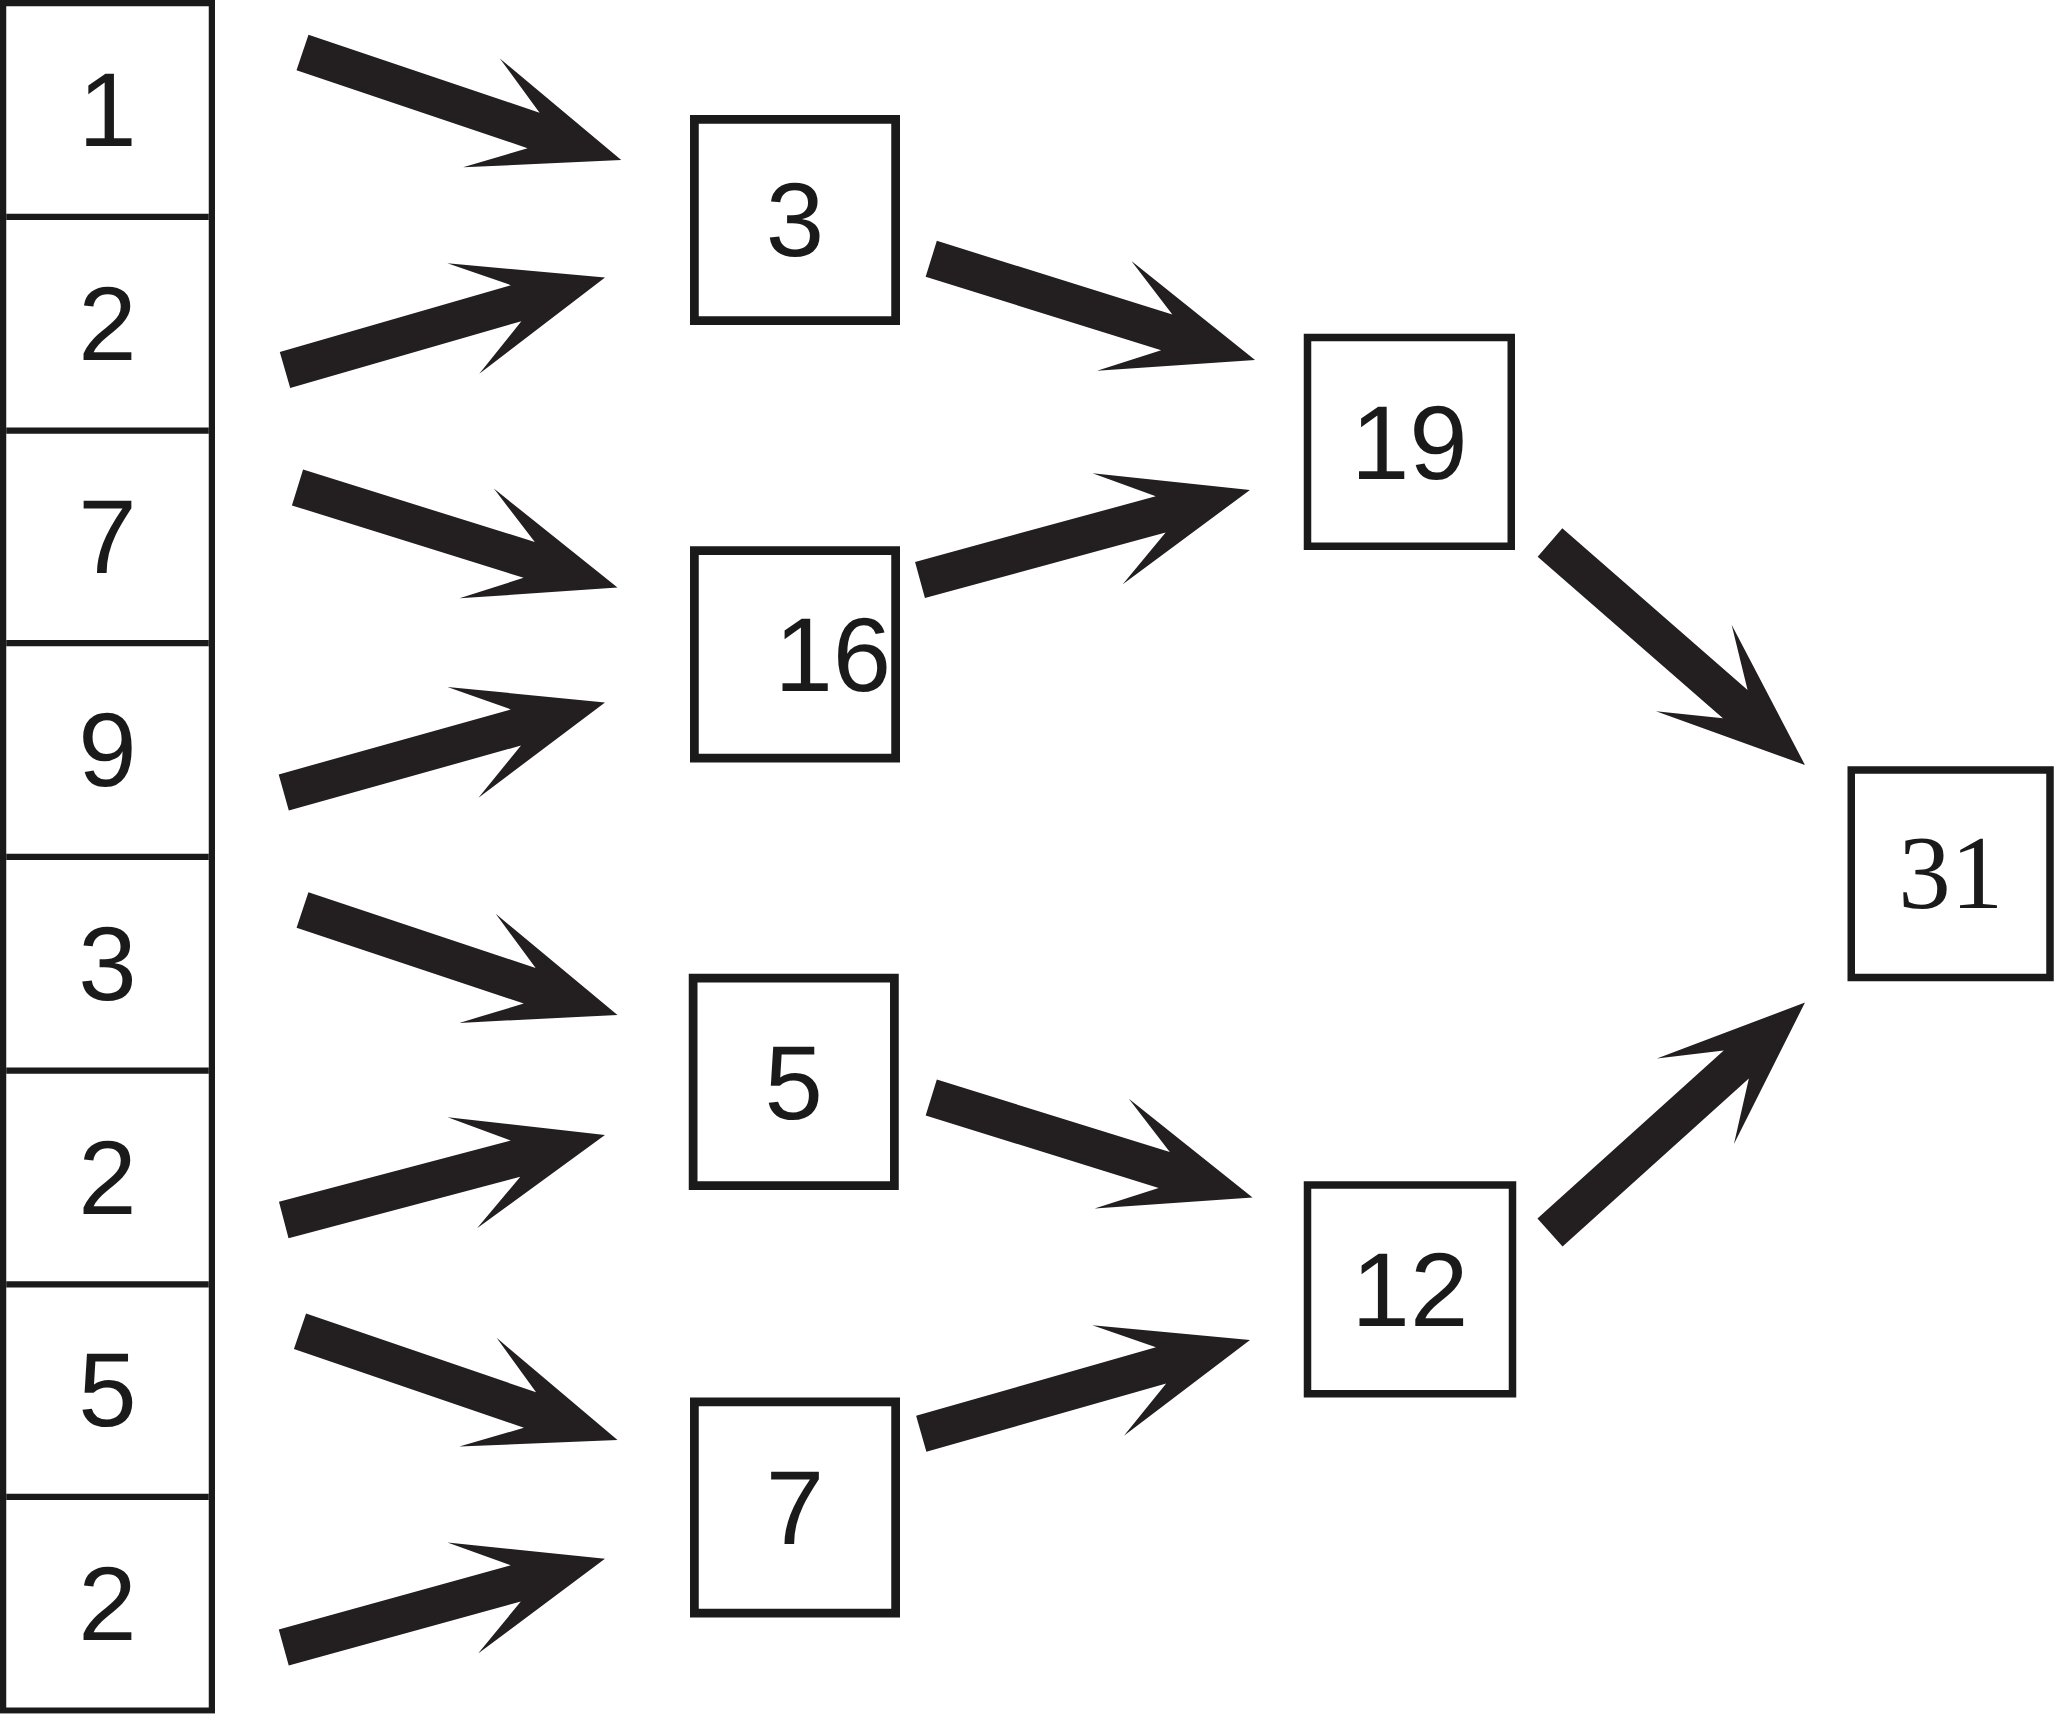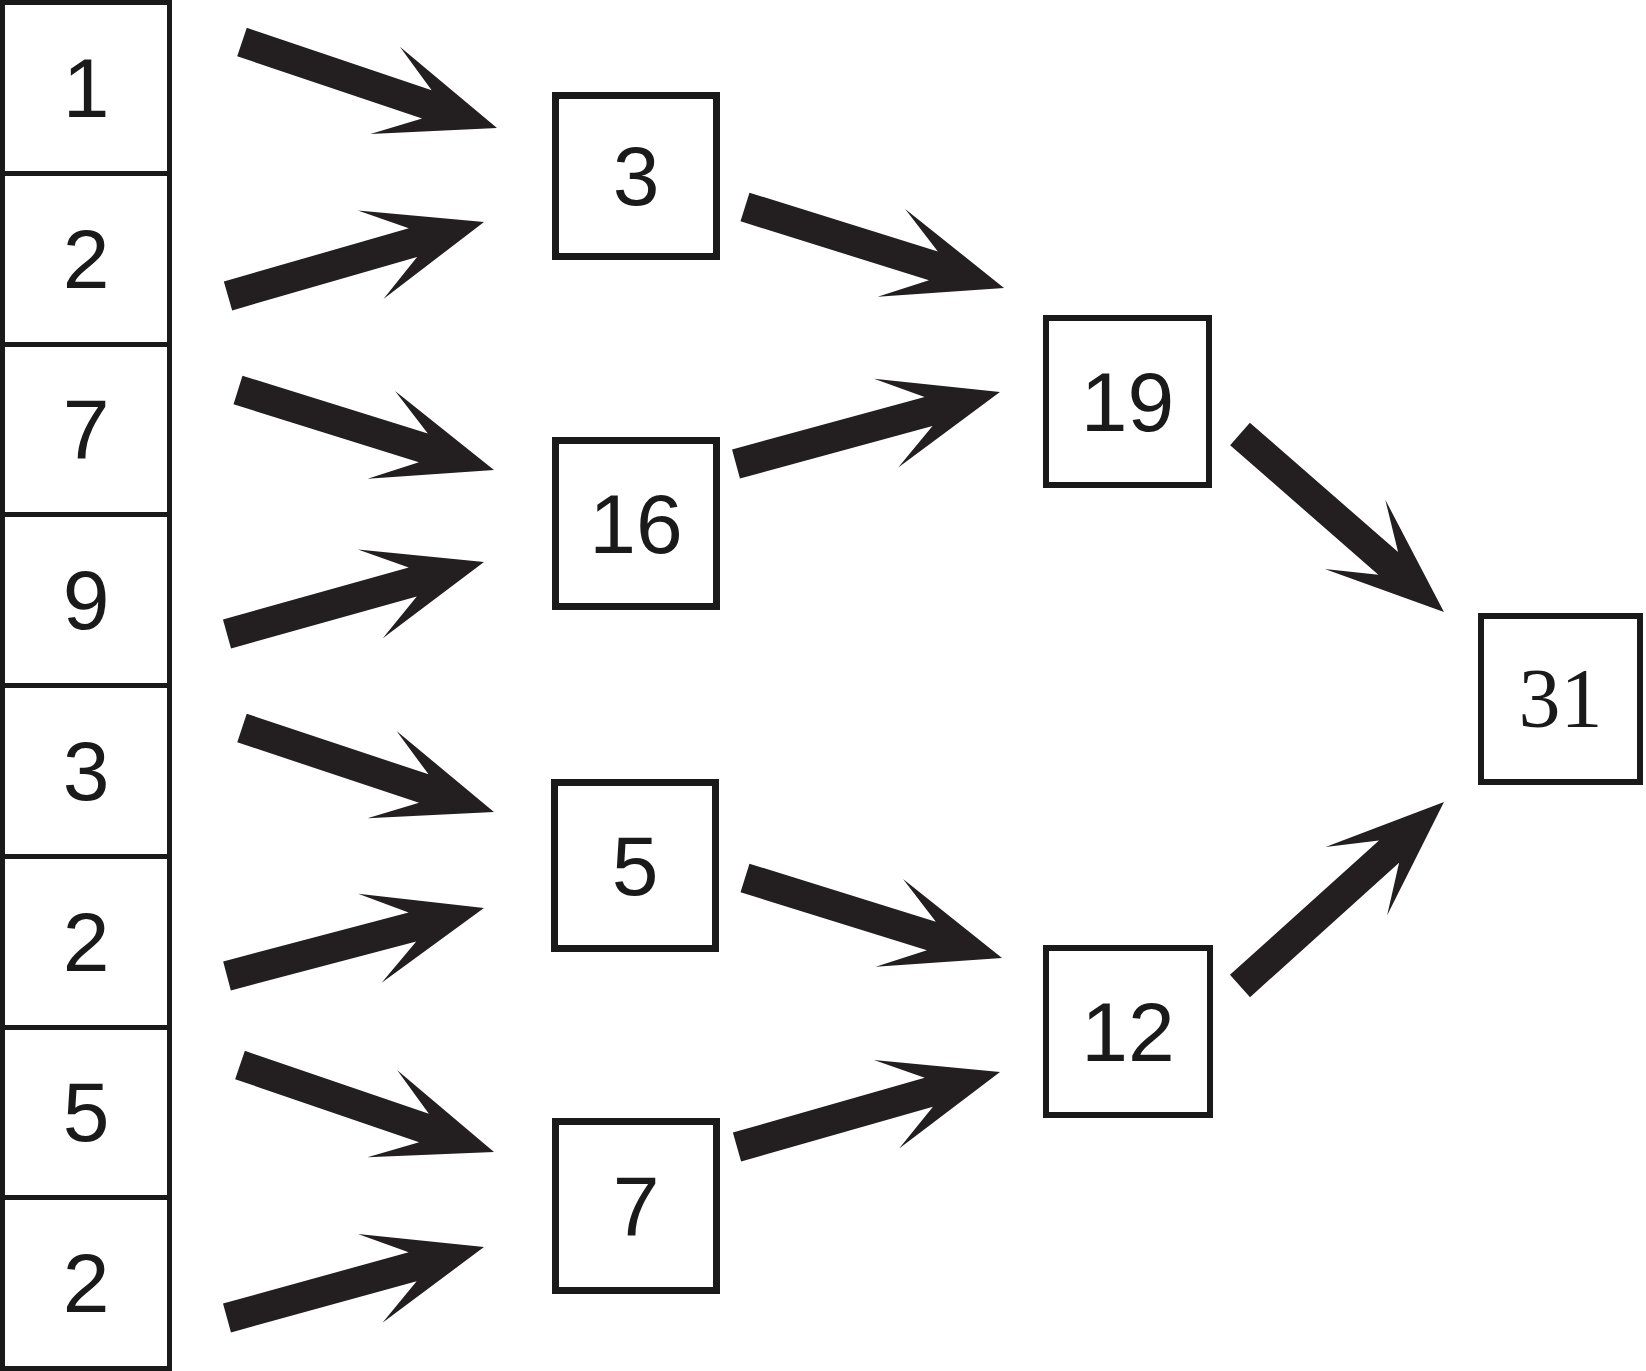--- a/index.html
+++ b/index.html
@@ -38,24 +38,24 @@
   .sumbox {
     position: absolute;
     border: 7px solid #1a1a1a;
     box-sizing: border-box;
     background: #ffffff;
     display: flex;
     align-items: center;
     justify-content: center;
   }
   #box-pair-0  { left: 552px;  top: 92px;   width: 168px; height: 168px; }
-  #box-pair-1  { left: 552px;  top: 437px;  width: 168px; height: 173px; }
+  #box-pair-1  { left: 552px;  top: 437px;  width: 168px; height: 173px; justify-content: flex-end; }
   #box-pair-2  { left: 551px;  top: 779px;  width: 168px; height: 173px; }
   #box-pair-3  { left: 552px;  top: 1118px; width: 168px; height: 176px; }
-  #box-quad-0  { left: 1043px; top: 267px;  width: 169px; height: 173px; border-width: 6px; margin-top: 48px; }
+  #box-quad-0  { left: 1043px; top: 267px;  width: 169px; height: 173px; border-width: 6px; }
   #box-quad-1  { left: 1043px; top: 945px;  width: 170px; height: 173px; border-width: 6px; }
   #box-total   { left: 1478px; top: 613px;  width: 165px; height: 172px; border-width: 6px; font-family: Liberation Serif, serif; }
 
   #arrow-layer {
     position: absolute;
     left: 0; top: 0;
     width: 1646px; height: 1371px;
     pointer-events: none;
   }
 </style>

